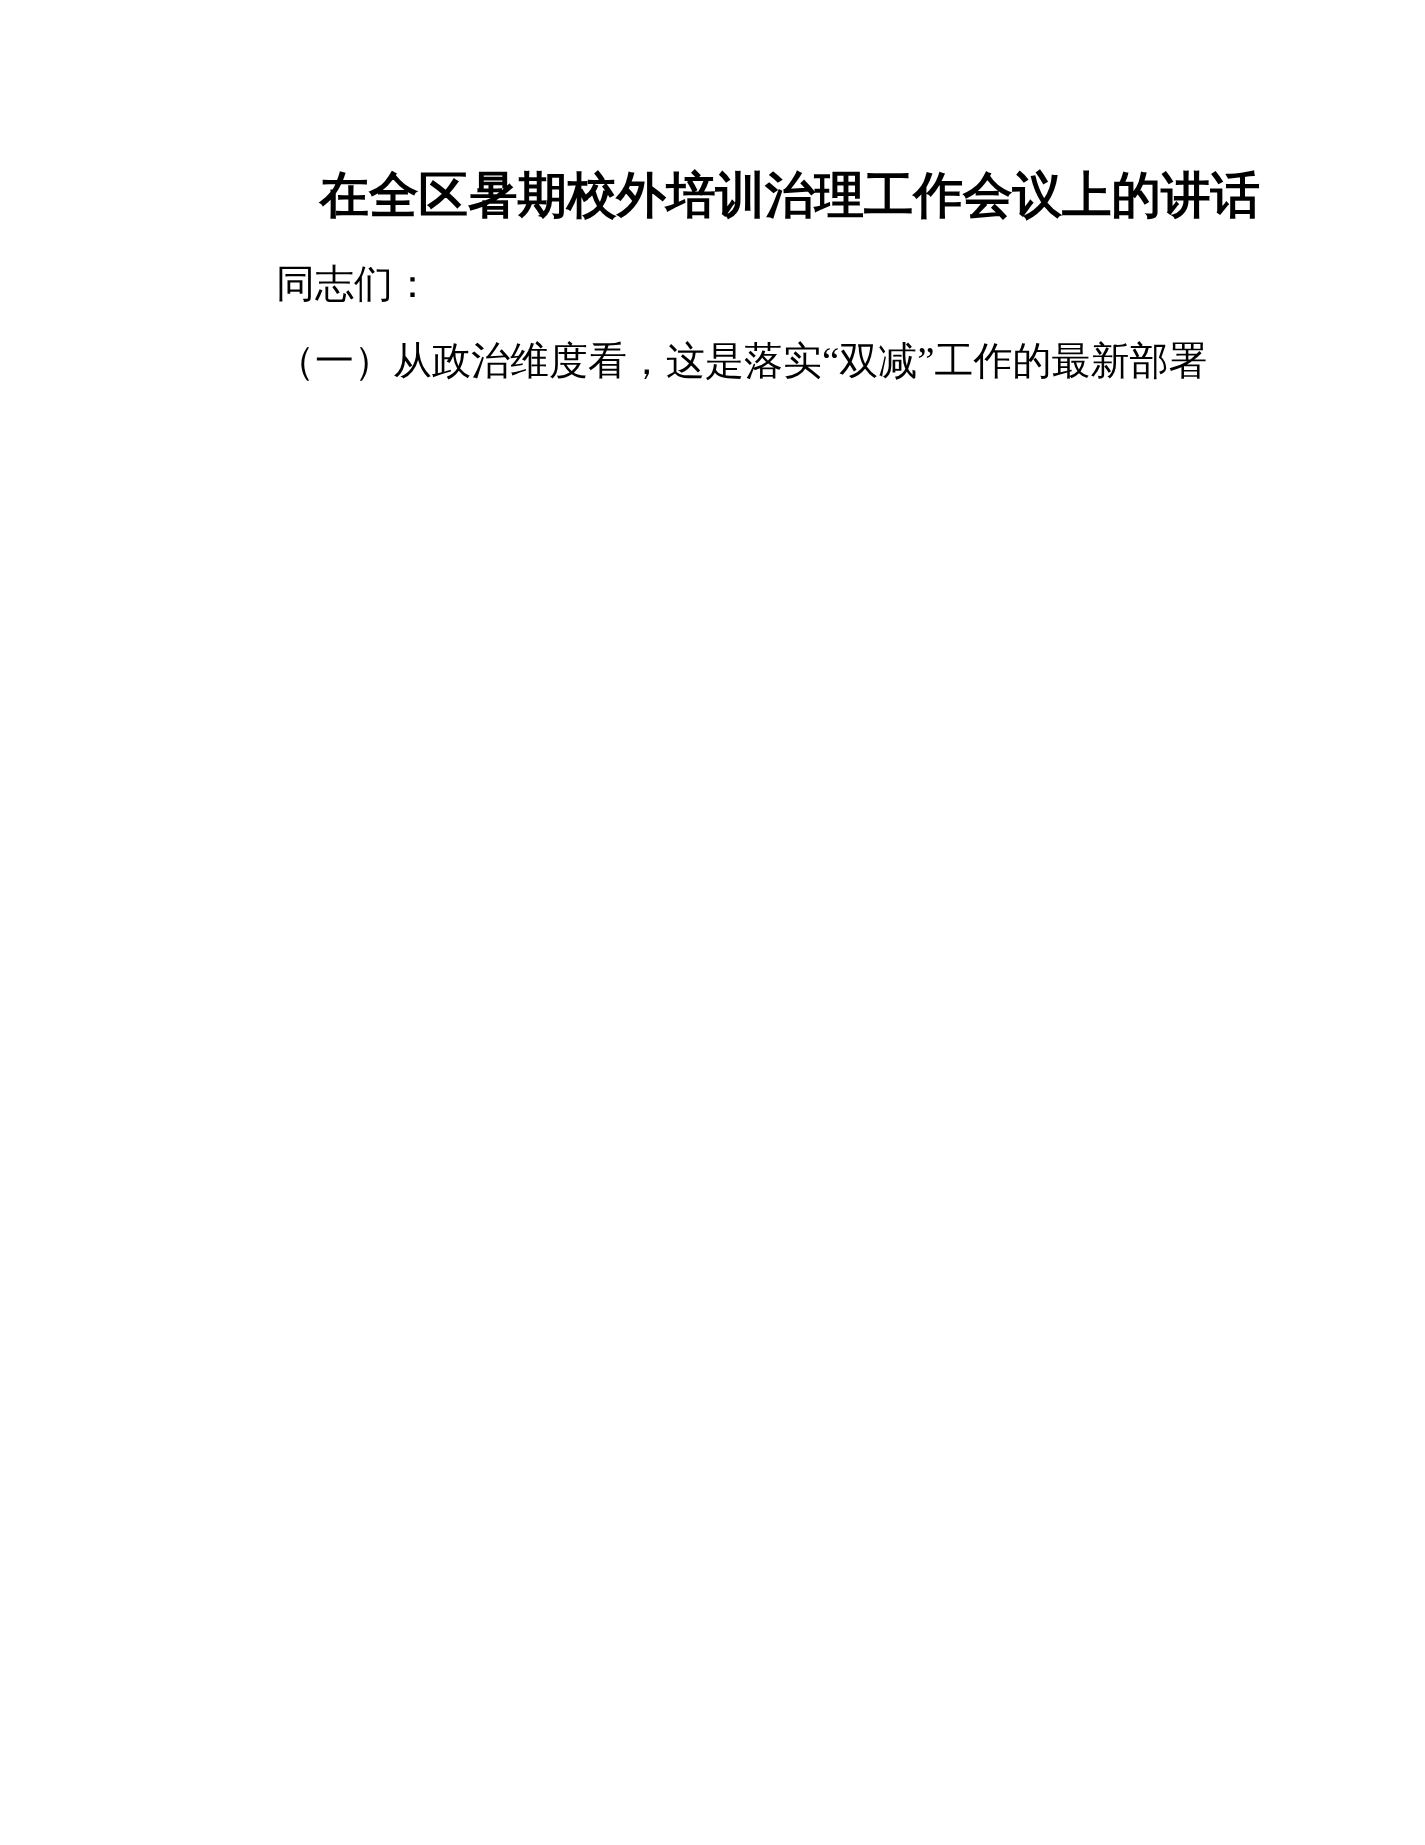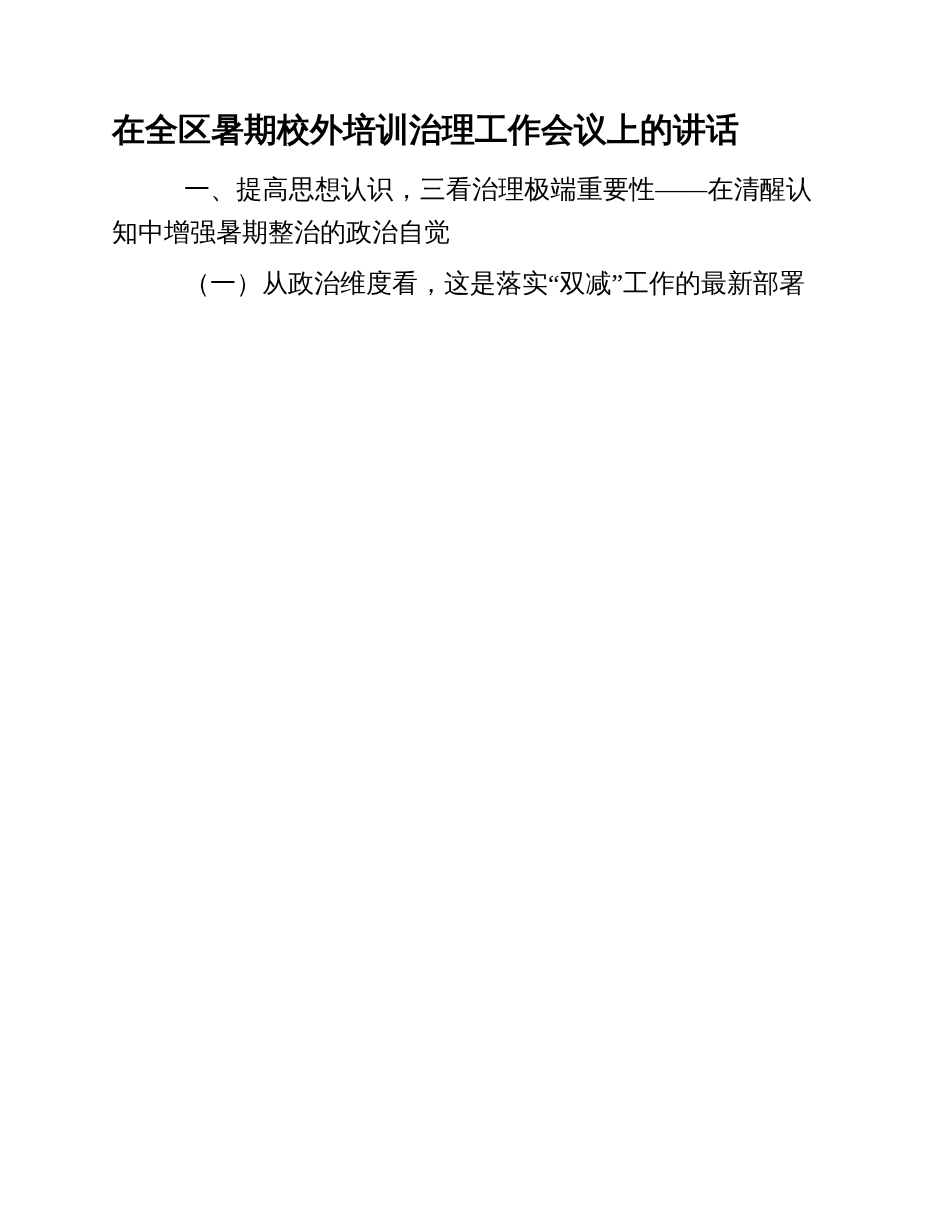--- a/index.html
+++ b/index.html
@@ -19,21 +19,21 @@
   .content {
     box-sizing: border-box;
     width: 100%;
     padding: 106px 138px 0 112px; 
   }
   .doc-title {
     font-family: "Liberation Sans", "DejaVu Sans", sans-serif;
     font-weight: 700;
     font-size: 33px;
     line-height: 48px;
-    text-align: left;
+    text-align: right;
     margin: 0 -28px 14px 0; 
     letter-spacing: 0;
     color: #000000;
   }
   .body-text {
     font-family: "Liberation Serif", "DejaVu Serif", serif;
     font-weight: 400;
     font-size: 26px;
     line-height: 43px;
     color: #000000;
@@ -60,23 +60,23 @@
 </head>
 <body>
 
 <div class="page">
   <div class="content">
 
     <h1 class="doc-title">在全区暑期校外培训治理工作会议上的讲话</h1>
 
     <div class="body-text">
 
+      <p class="salutation">同志们：</p>
 
 
-      <h2 class="section-heading">一、提高思想认识，三看治理极端重要性——在清醒认知中增强暑期整治的政治自觉</h2>
 
 
       <h3 class="subsection-heading">（一）从政治维度看，这是落实“双减”工作的最新部署</h3>
 
 
     </div>
   </div>
 </div>
 
 </body></html>

